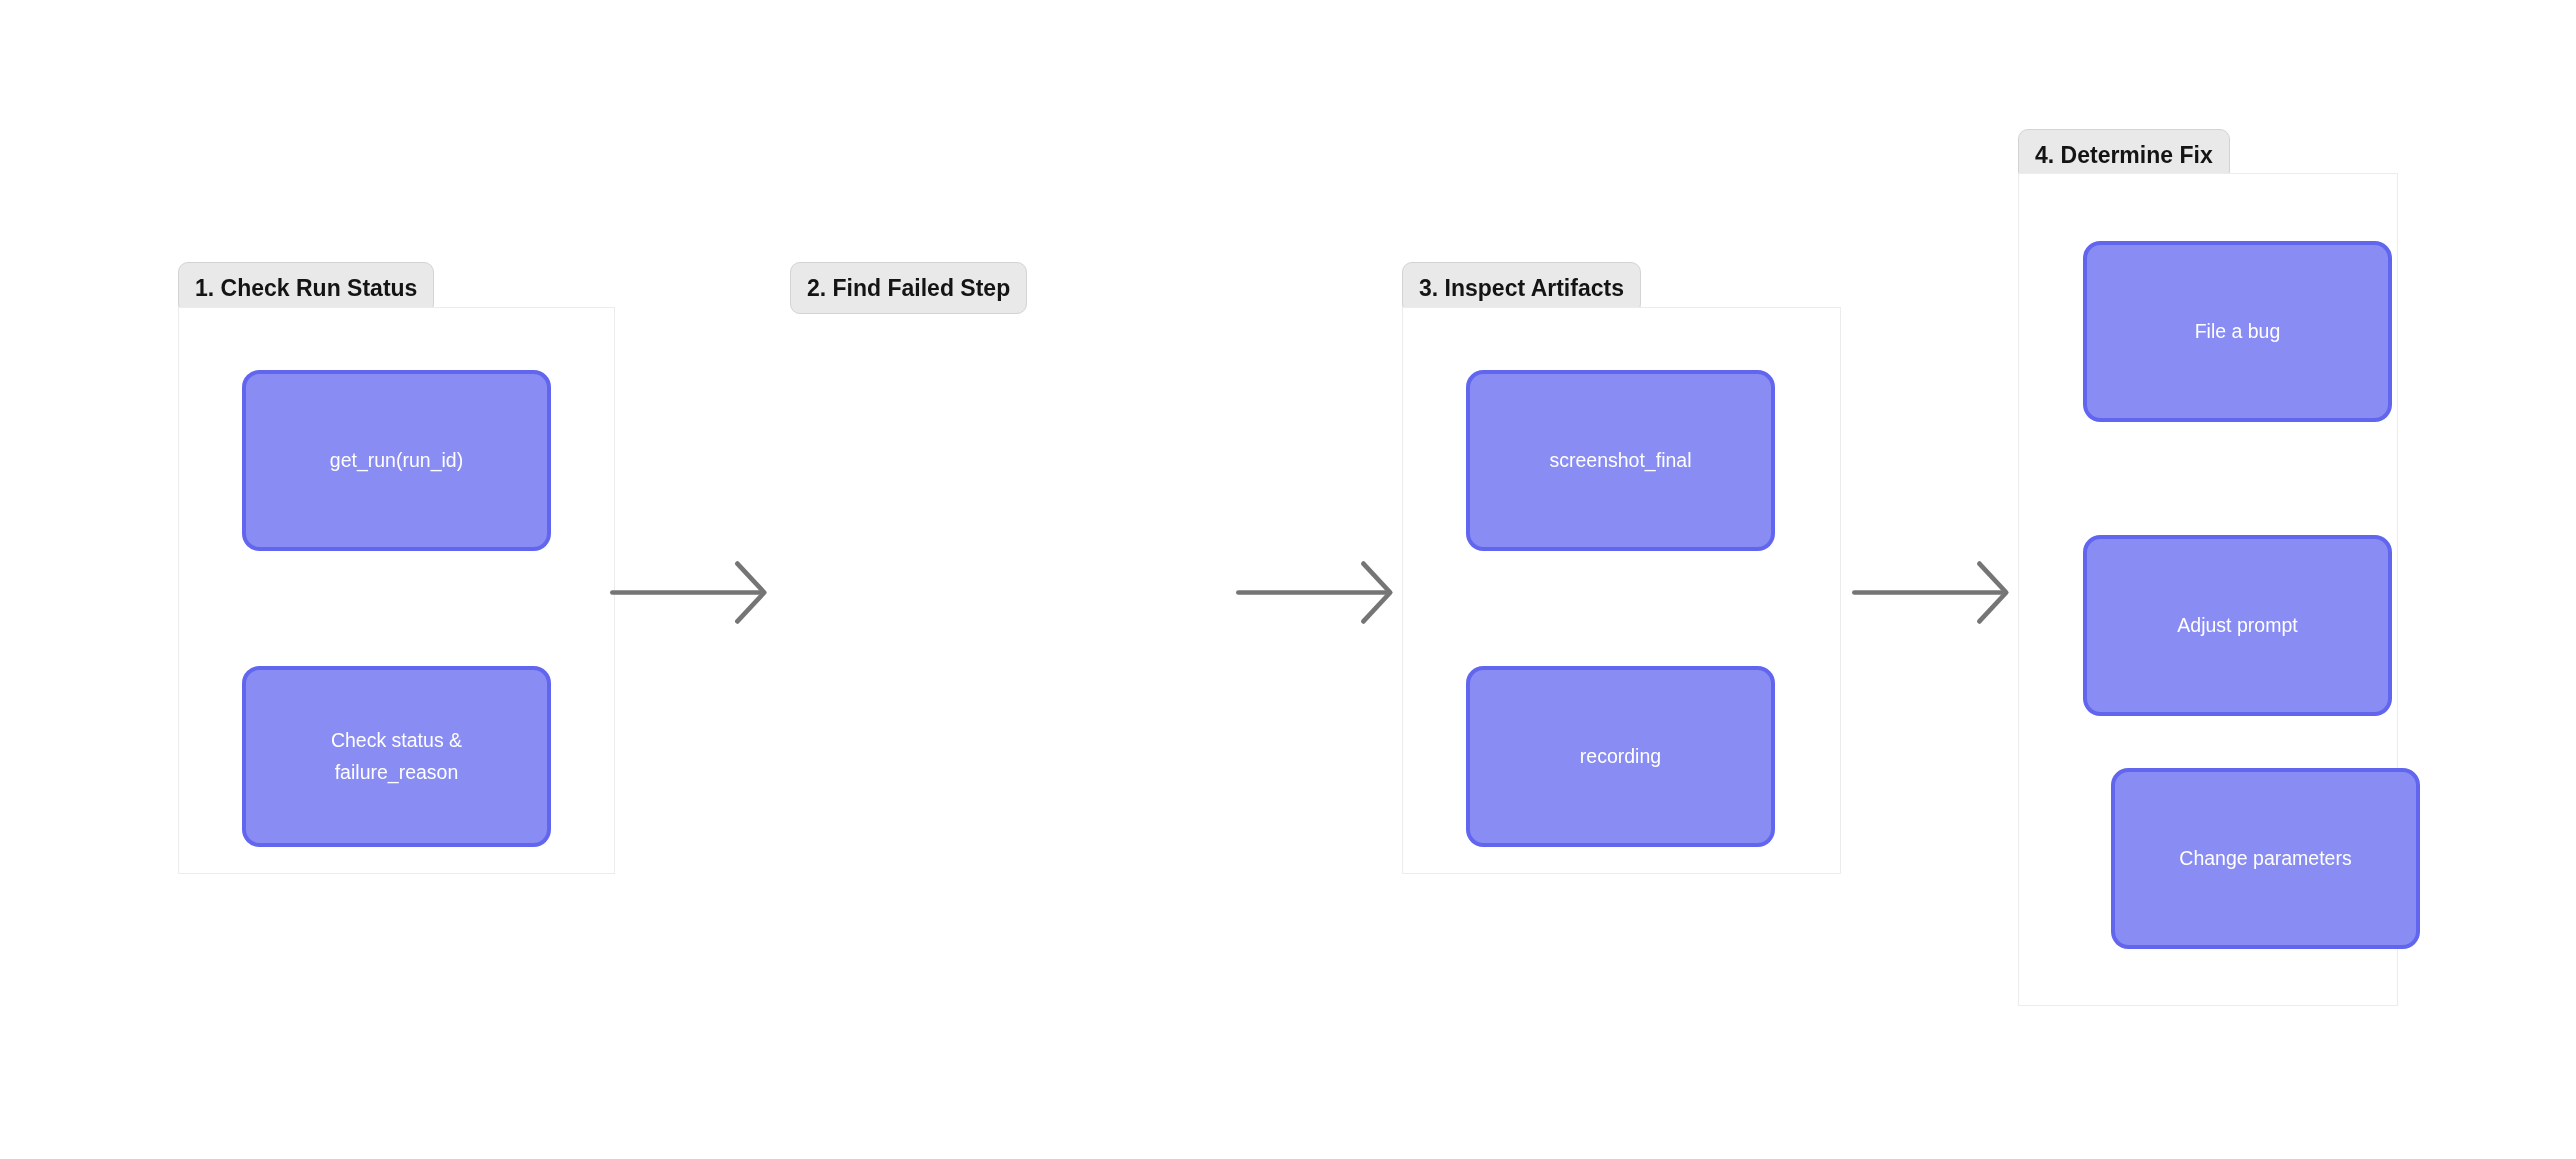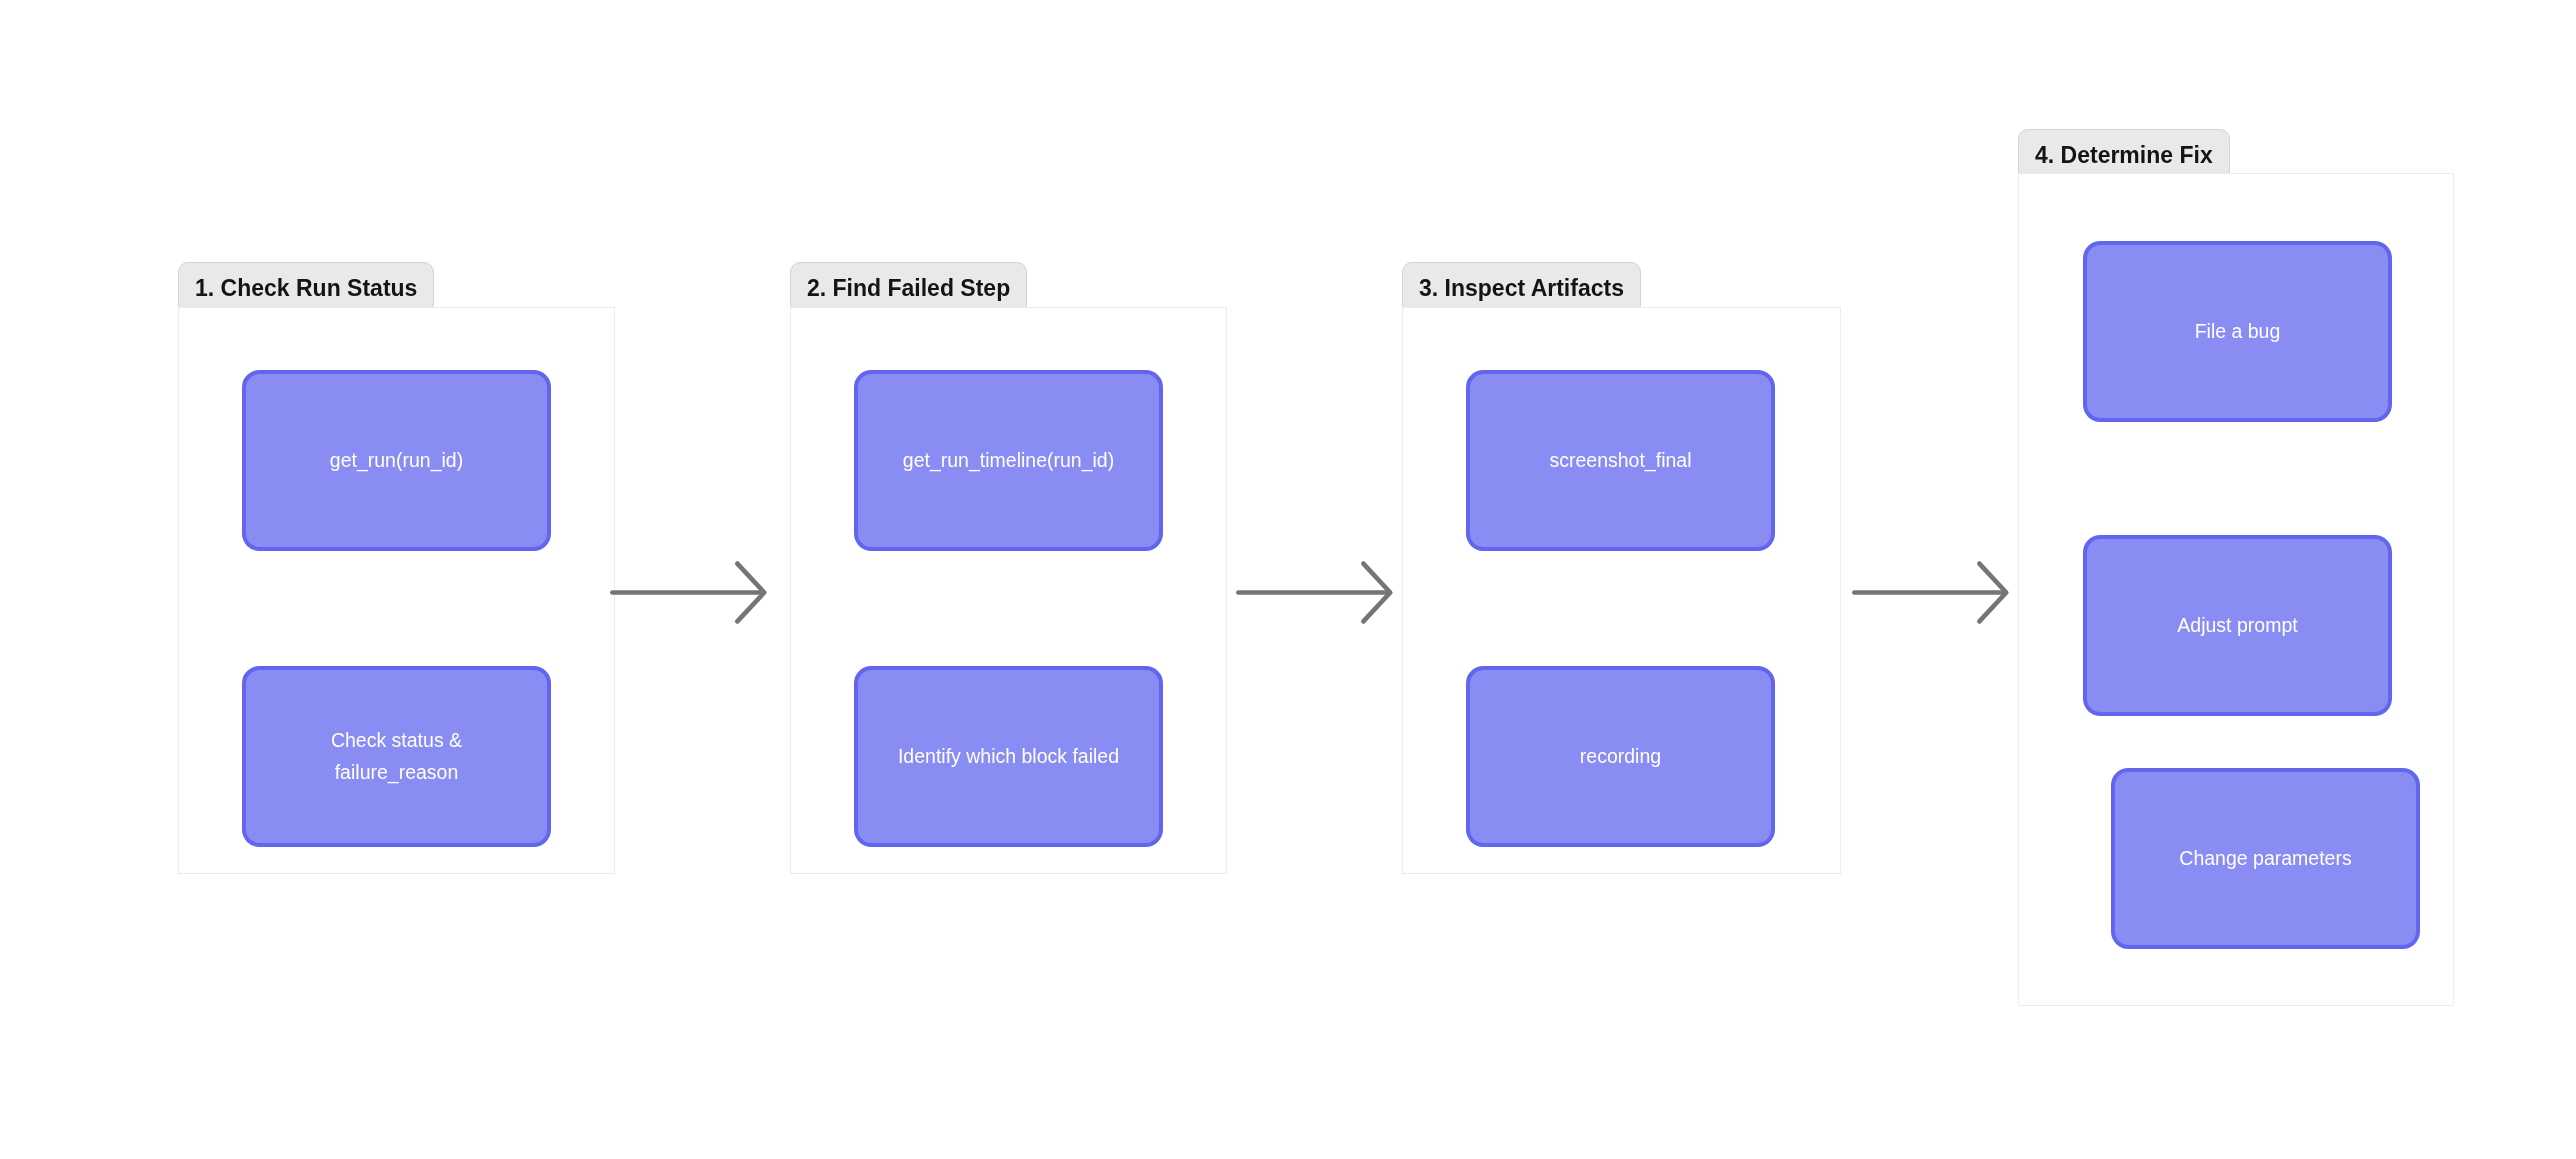--- a/index.html
+++ b/index.html
@@ -19,21 +19,21 @@
   
   .group {
     position: absolute;
     background: var(--group-bg, #ffffff);
     border: 1.3px solid var(--group-border, #ececec);
     box-sizing: border-box;
   }
   .group-1 { left: 178px;  top: 307px; width: 437px; height: 567px; }
   .group-2 { left: 790px; top: 307px; width: 437px; height: 567px; }
   .group-3 { left: 1402px; top: 307px; width: 439px; height: 567px; }
-  .group-4 { left: 2018px; top: 173px; width: 436px; height: 833px; }
+  .group-4 { left: 2018px; top: 173px; width: 380px; height: 833px; }
 
   
   .group-label {
     position: absolute;
     height: 52px;
     display: inline-flex;
     align-items: center;
     padding: 0 16px;
     background: var(--label-bg, #e9e9e9);
     border: 1.3px solid var(--label-border, #d3d3d3);
@@ -111,28 +111,20 @@
   </div>
 
   <div class="arrow arrow-1">
     <svg viewBox="0 0 250 120" aria-hidden="true">
       <path d="M8 60 H226"></path>
       <path d="M194 17 L234 60 L194 103"></path>
     </svg>
   </div>
 
   <div class="group-label label-2">2. Find Failed Step</div>
-  <div class="group group-2">
-    <div class="node node-row-a">
-      <span class="node-text">get_run_timeline(run_id)</span>
-    </div>
-    <div class="node node-row-b">
-      <span class="node-text">Identify which block failed</span>
-    </div>
-  </div>
 
   <div class="arrow arrow-2">
     <svg viewBox="0 0 250 120" aria-hidden="true">
       <path d="M8 60 H226"></path>
       <path d="M194 17 L234 60 L194 103"></path>
     </svg>
   </div>
 
   <div class="group-label label-3">3. Inspect Artifacts</div>
   <div class="group group-3">

